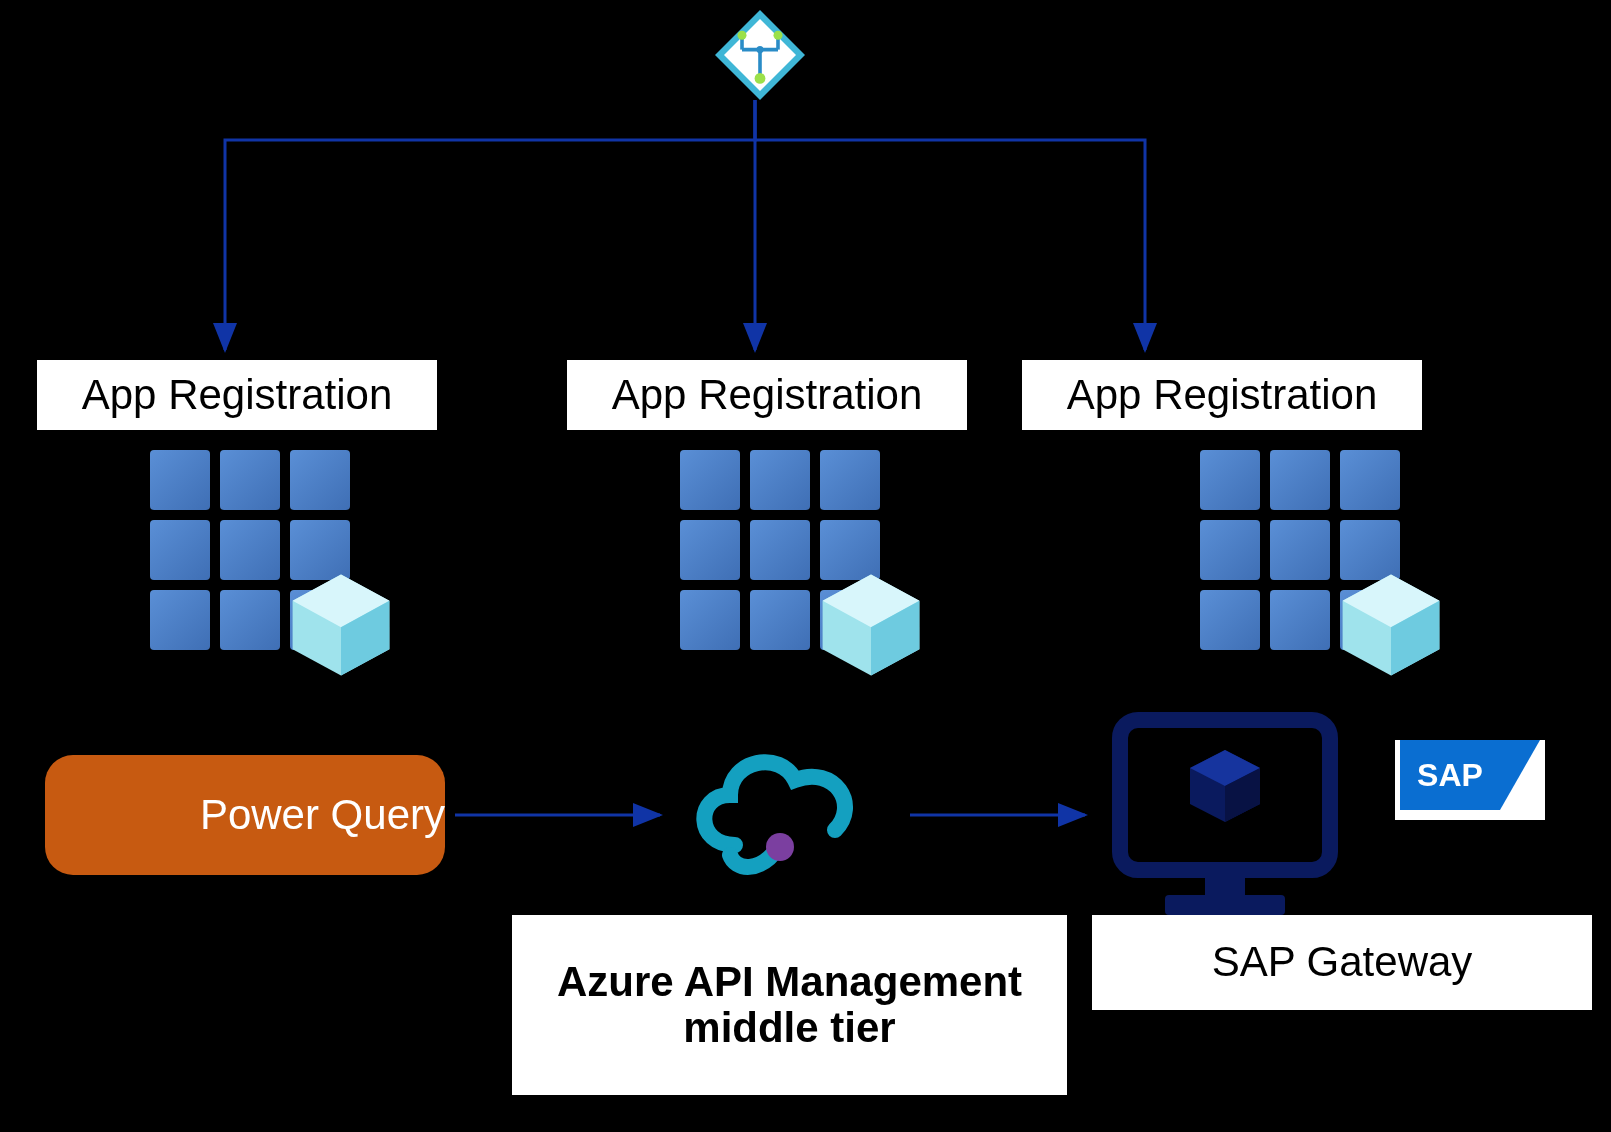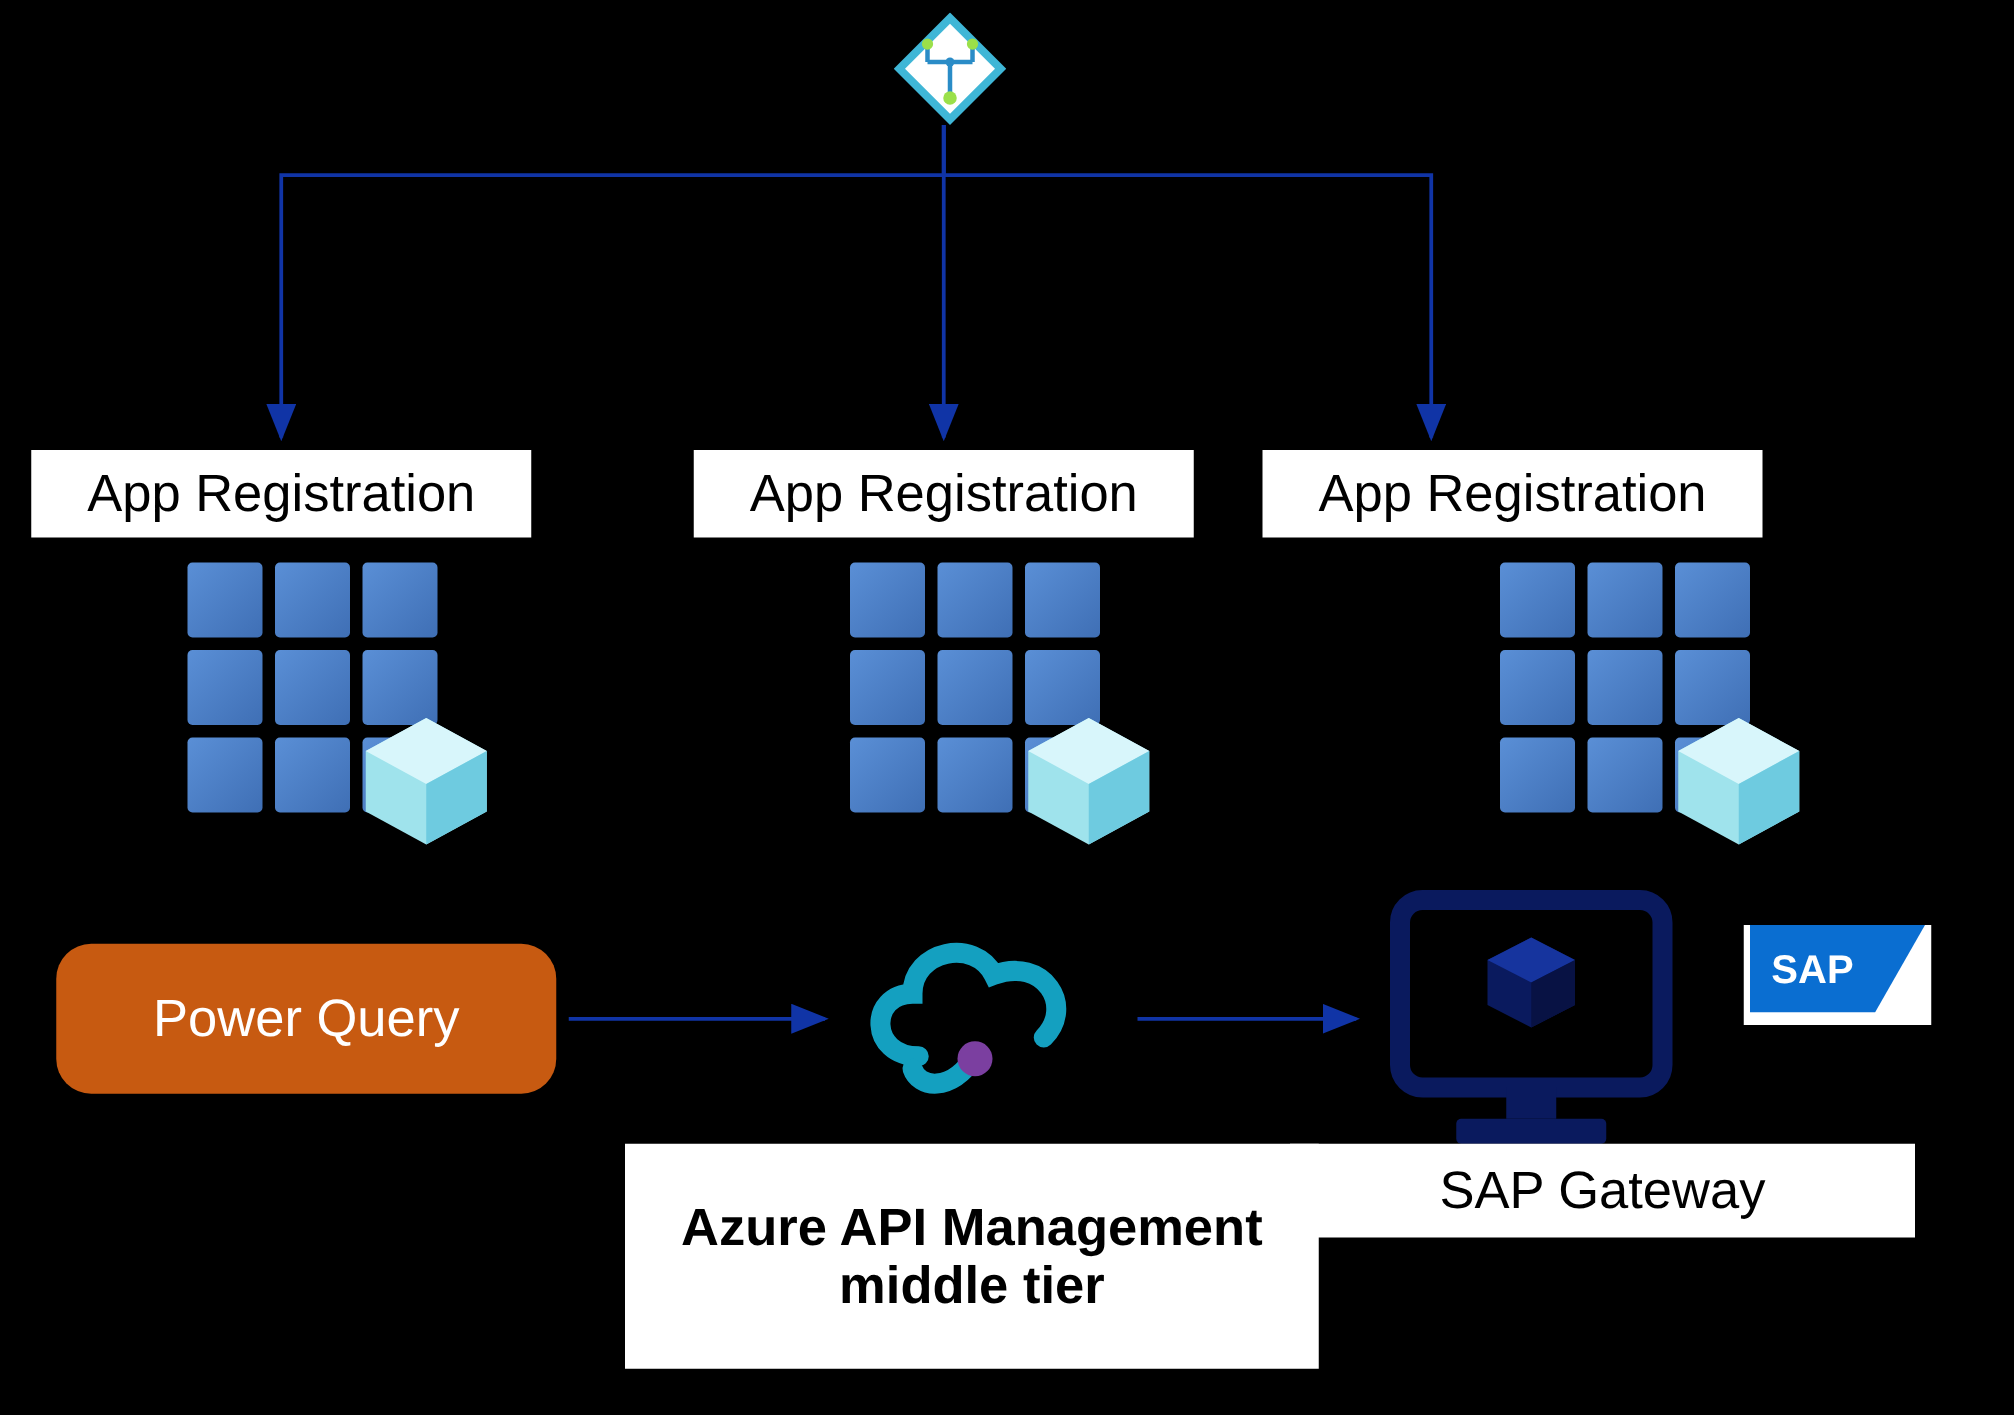--- a/index.html
+++ b/index.html
@@ -22,29 +22,30 @@
     background: #fff;
     color: #000;
     font-size: 42px;
     display: flex;
     align-items: center;
     justify-content: center;
     text-align: center;
     line-height: 1.1;
     padding: 4px 8px;
     box-sizing: border-box;
+    margin-left: 12px;
   }
   .power-query-box {
     position: absolute;
     background: #c75a11;
     color: #fff;
     font-size: 42px;
     display: flex;
     align-items: center;
-    justify-content: center;
+    justify-content: flex-end;
     border-radius: 28px;
   }
   
   .app-reg-icon {
     position: absolute;
     width: 240px;
     height: 220px;
   }
   .app-reg-grid {
     position: absolute;
@@ -230,21 +231,21 @@
       <rect x="95" y="160" width="40" height="25" fill="#0a1a5e"></rect>
       <rect x="55" y="185" width="120" height="20" rx="4" fill="#0a1a5e"></rect>
 
       <g transform="translate(80,40)">
         <polygon points="35,0 70,18 70,54 35,72 0,54 0,18" fill="#0a1a5e"></polygon>
         <polygon points="35,0 70,18 35,36 0,18" fill="#16349e"></polygon>
         <polygon points="35,36 70,18 70,54 35,72" fill="#081244"></polygon>
       </g>
     </svg>
   </div>
-  <div class="label-box" style="left:1032px; top:915px; width:500px; height:75px;">
+  <div class="label-box" style="left:1080px; top:915px; width:500px; height:95px;">
     <span>SAP Gateway</span>
   </div>
 
   <div class="sap-logo" style="left:1395px; top:740px;">
     <svg width="140" height="70" viewBox="0 0 140 70">
       <polygon points="0,0 140,0 100,70 0,70" fill="#0a6ed1"></polygon>
       <text x="50" y="46" font-family="Arial Black, Arial, sans-serif" font-size="32" font-weight="900" fill="#ffffff" text-anchor="middle">SAP</text>
     </svg>
   </div>
 

